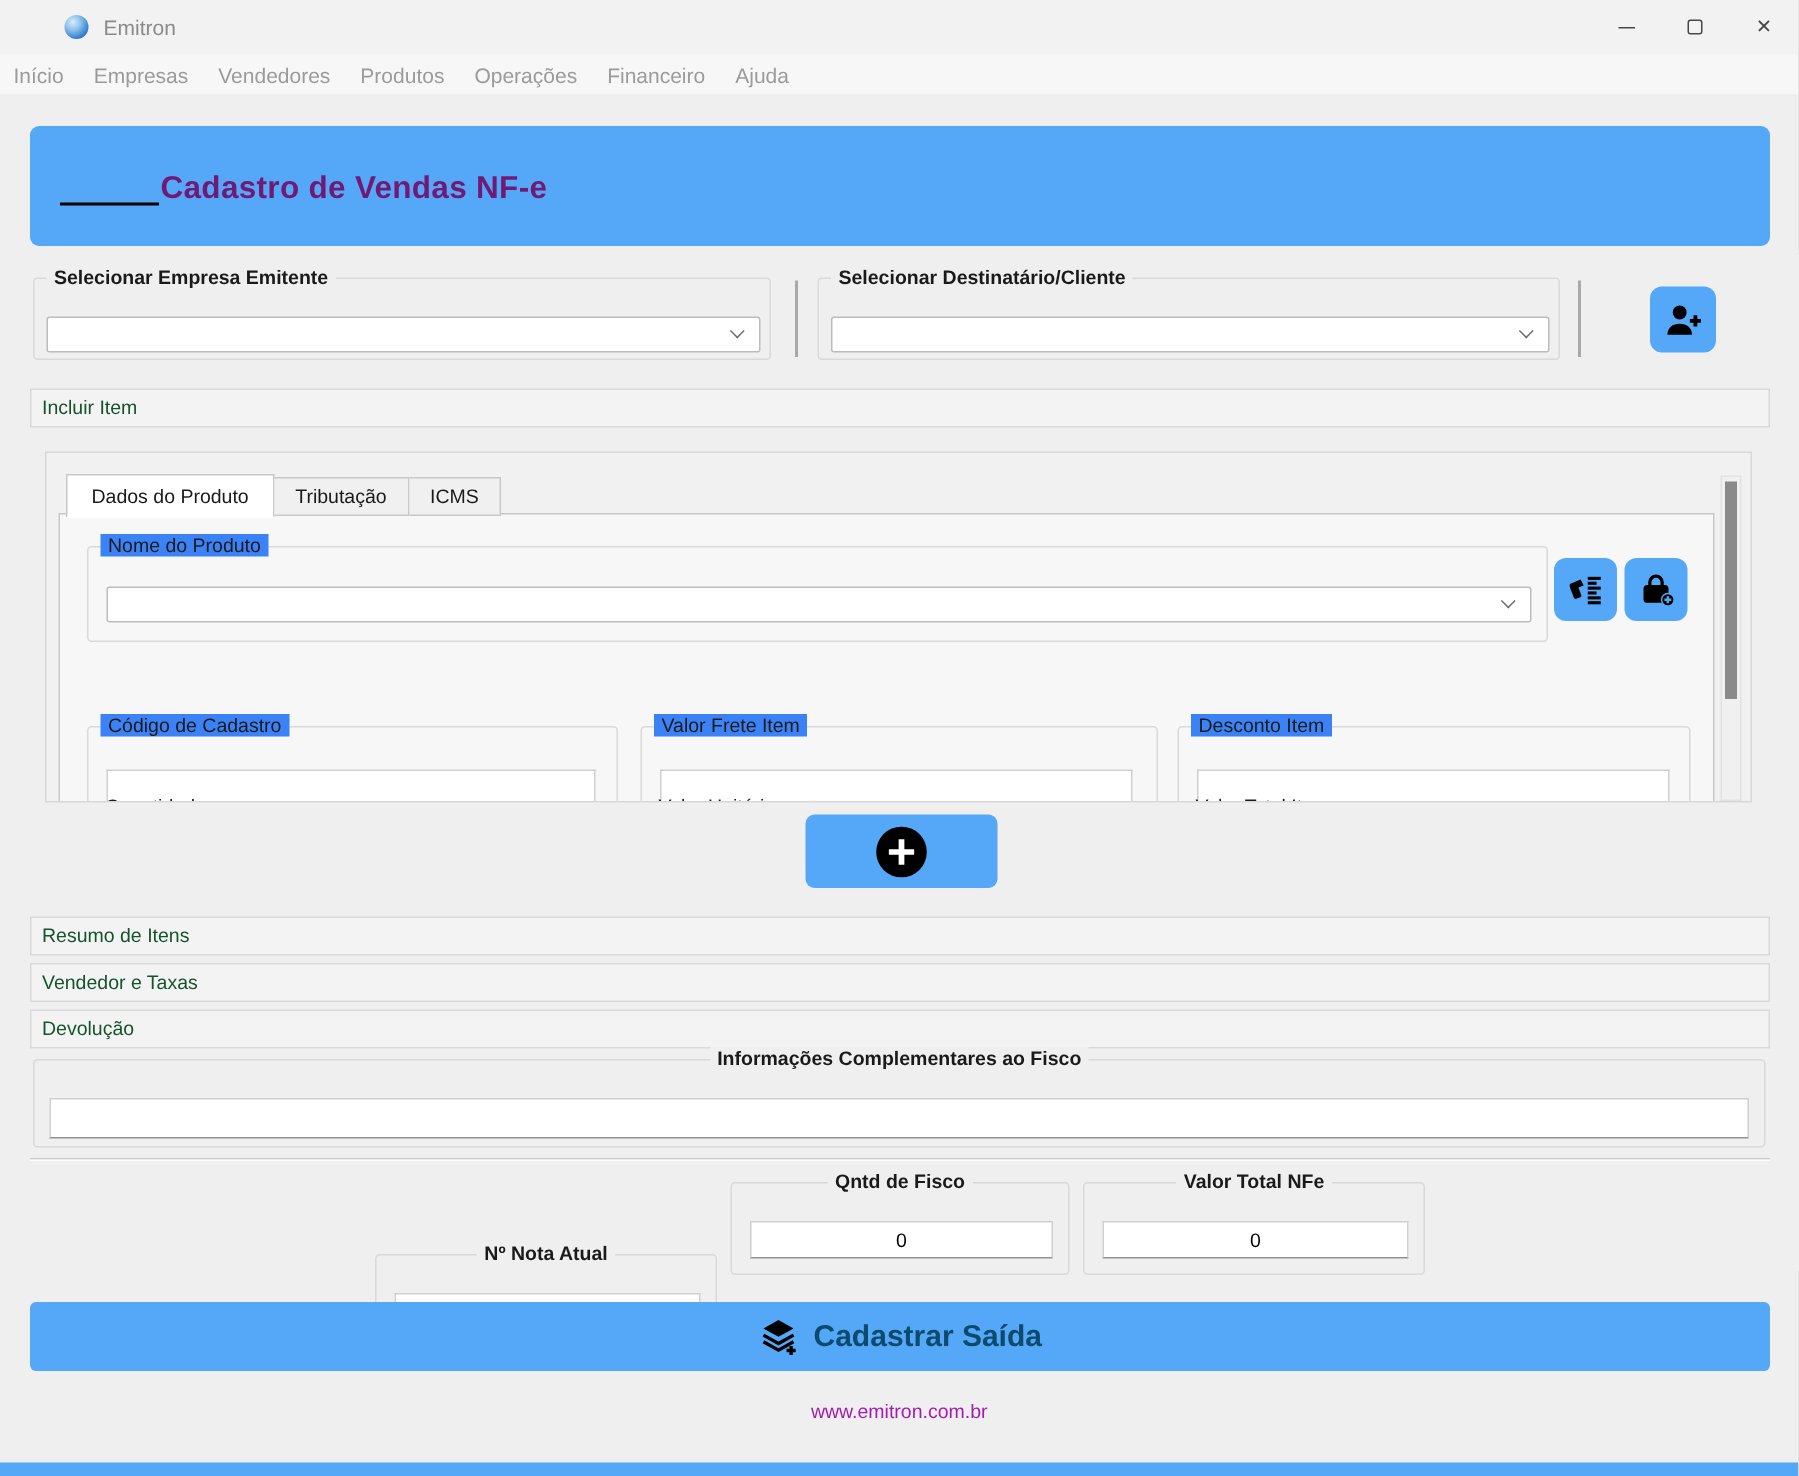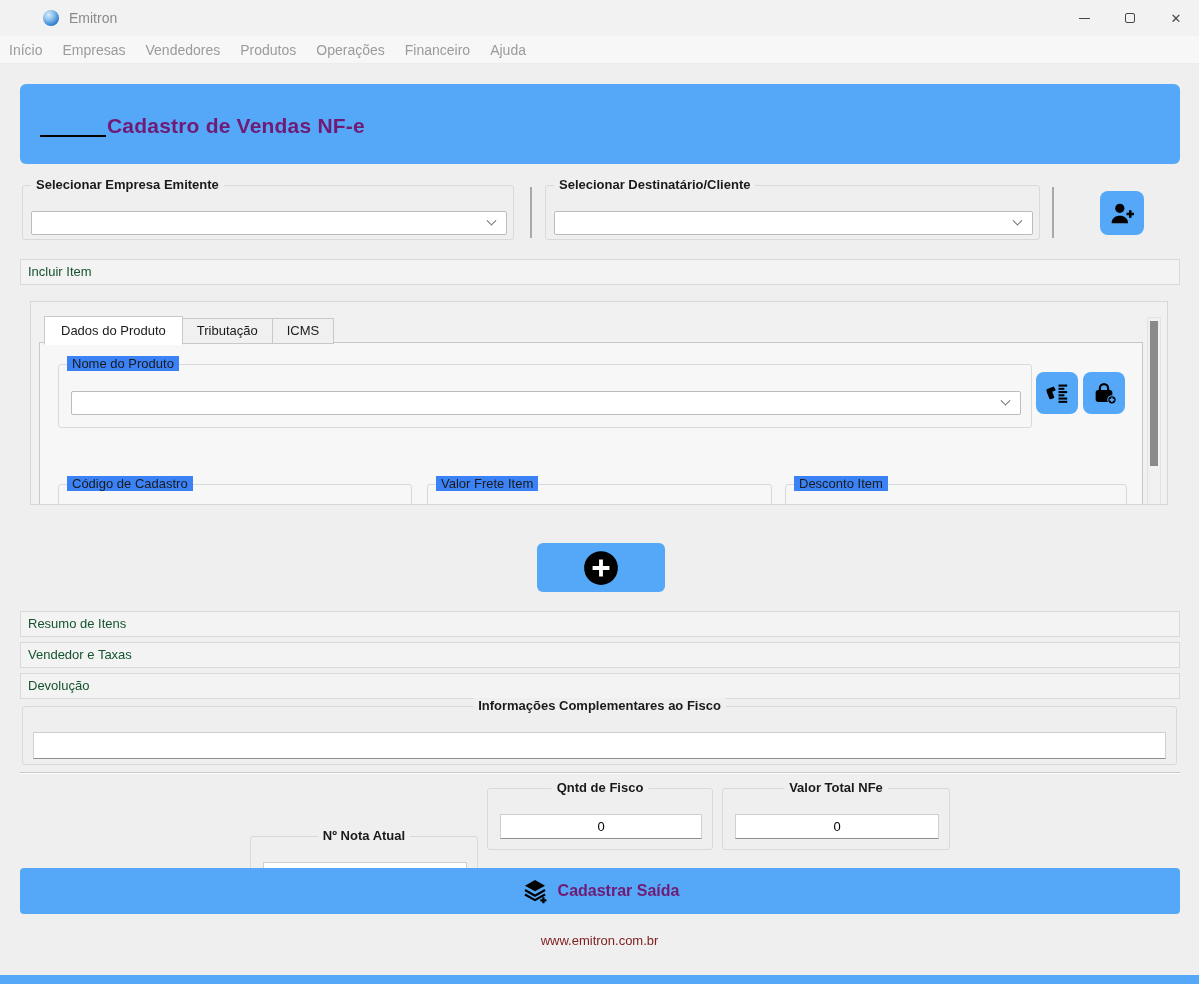--- a/index.html
+++ b/index.html
@@ -40,40 +40,40 @@
   .tinput.center { text-align:center; }
 
   .vsep { position:absolute; width:2px; background:#a9a9a9; }
 
   .bluebtn { position:absolute; background:var(--accent,#55a8f7); border:none; border-radius:8px; display:flex; align-items:center; justify-content:center; cursor:pointer; }
 
   
   .bar { position:absolute; left:20px; width:1160px; height:26px; background:#f3f3f3; border:1px solid #d9d9d9; line-height:24px; padding-left:7px; color:#14532d; }
 
   
-  .panel { position:absolute; left:30px; top:301px; width:1138px; height:204px; background:#f1f1f1; border:1px solid #d7d7d7; overflow:hidden; }
+  .panel { position:absolute; left:30px; top:301px; width:1138px; height:234px; background:#f1f1f1; border:1px solid #d7d7d7; overflow:hidden; }
   .tabs { position:absolute; left:13px; top:14px; display:flex; align-items:flex-end; z-index:2; }
   .tab { border:1px solid #c8c8c8; background:#f0f0f0; padding:4px 14px 5px; font-size:13px; border-left:none; }
   .tab.active { background:#fff; border-left:1px solid #c8c8c8; border-bottom:1px solid #fff; padding:6px 16px 6px; margin-bottom:-1px; }
   .tabpage { position:absolute; left:8px; top:40px; width:1104px; height:330px; background:#f7f7f7; border:1px solid #c8c8c8; }
   .tabpage .gb-label { background:#3b82f6; }
   .clip-label { position:absolute; top:187px; font-size:13px; color:#1a1a1a; border-bottom:1px solid #d9d9d9; padding:0 4px; }
 
   
   .scrollbar { position:absolute; left:1116px; top:15px; width:14px; height:217px; background:#f0f0f0; border:1px solid #e2e2e2; }
   .scroll-thumb { position:absolute; left:2px; top:3px; width:8px; height:145px; background:#8a8a8a; }
 
   
   .addbtn { left:537px; top:543px; width:128px; height:49px; border-radius:6px; }
 
   
   .submitbtn { left:20px; top:868px; width:1160px; height:46px; border-radius:4px; gap:9px; }
-  .submit-label { font-size:16px; font-weight:bold; color:#701a75; }
+  .submit-label { font-size:20px; font-weight:bold; color:#0c4a6e; }
   .divider { position:absolute; left:20px; top:772px; width:1160px; height:2px; border-top:1px solid #c9c9c9; border-bottom:1px solid #fcfcfc; }
-  .site { position:absolute; left:0; top:933px; width:100%; text-align:center; font-size:13px; color:#7f1d1d; }
+  .site { position:absolute; left:0; top:933px; width:100%; text-align:center; font-size:13px; color:#a21caf; }
   .bottom-strip { position:absolute; left:0; top:975px; width:100%; height:9px; background:var(--accent,#55a8f7); }
 
   svg { display:block; }
 </style>
 </head>
 <body>
 
 <div id="win">
 
   <div class="titlebar">

